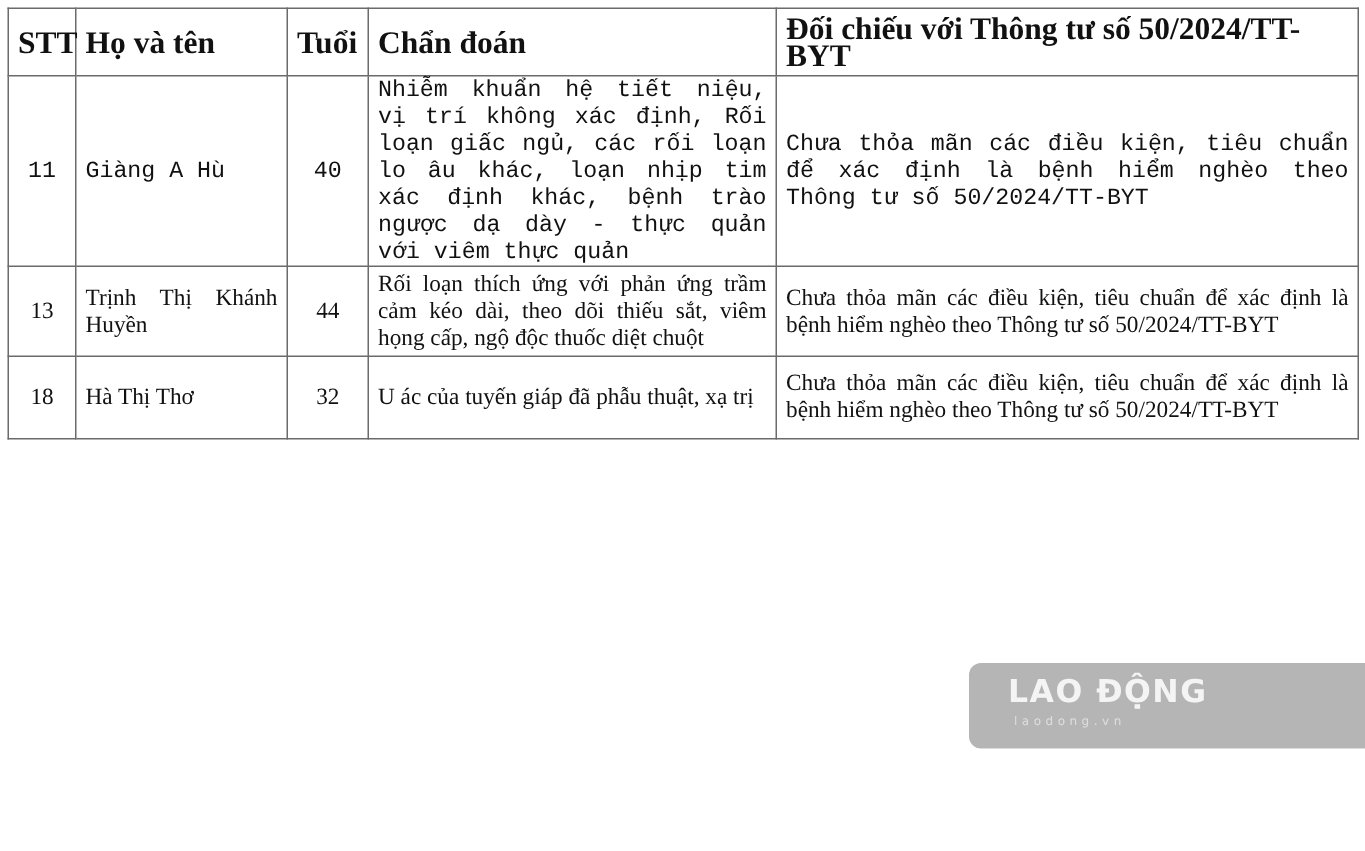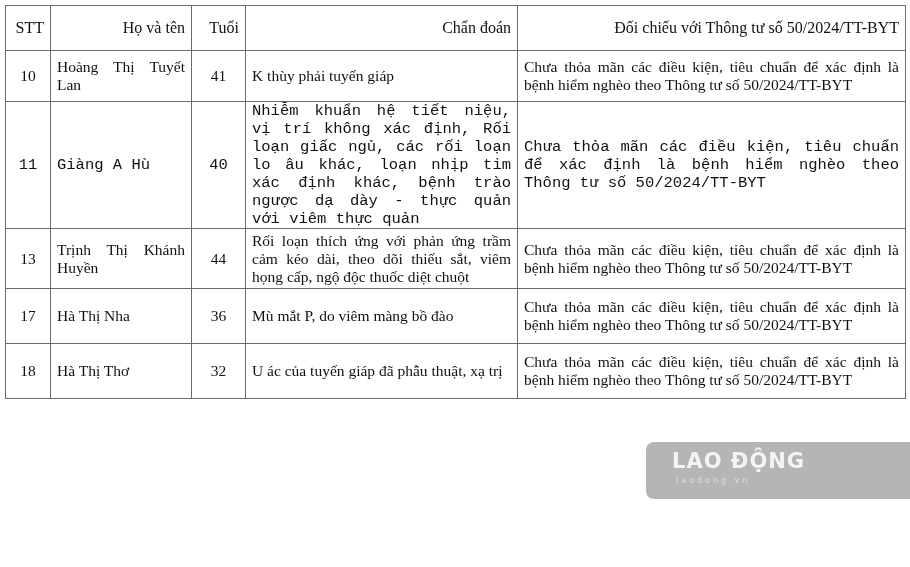--- a/index.html
+++ b/index.html
@@ -24,24 +24,24 @@
       width: 900px;
     }
     table.doc-table td, table.doc-table th {
       border: 1px solid #6b6b6b;
       font-size: 15.5px;
       line-height: 18px;
       vertical-align: middle;
       padding: 0 6px;
     }
     table.doc-table th {
-      font-weight: normal;
-      text-align: right;
+      font-weight: bold;
+      text-align: left;
       height: 44px;
-      font-size: 16px;
+      font-size: 21px;
     }
     col.c-stt { width: 45px; }
     col.c-name { width: 141px; }
     col.c-age { width: 54px; }
     col.c-diag { width: 272px; }
     col.c-cmp { width: 388px; }
     td.stt, td.age { text-align: center; }
     td.name, td.diag, td.cmp { text-align: justify; text-align-last: left; }
     td.name.justify-first { text-align: justify; }
     tr.r10 td { height: 50px; }
@@ -98,46 +98,32 @@
   <thead>
     <tr>
       <th>STT</th>
       <th>Họ và tên</th>
       <th>Tuổi</th>
       <th>Chẩn đoán</th>
       <th>Đối chiếu với Thông tư số 50/2024/TT-BYT</th>
     </tr>
   </thead>
   <tbody>
-    <tr class="r10">
-      <td class="stt">10</td>
-      <td class="name justify-first">Hoàng Thị Tuyết Lan</td>
-      <td class="age">41</td>
-      <td class="diag">K thùy phải tuyến giáp</td>
-      <td class="cmp">Chưa thỏa mãn các điều kiện, tiêu chuẩn để xác định là bệnh hiểm nghèo theo Thông tư số 50/2024/TT-BYT</td>
-    </tr>
     <tr class="r11">
       <td class="stt">11</td>
       <td class="name">Giàng A Hù</td>
       <td class="age">40</td>
       <td class="diag">Nhiễm khuẩn hệ tiết niệu, vị trí không xác định, Rối loạn giấc ngủ, các rối loạn lo âu khác, loạn nhịp tim xác định khác, bệnh trào ngược dạ dày - thực quản với viêm thực quản</td>
       <td class="cmp">Chưa thỏa mãn các điều kiện, tiêu chuẩn để xác định là bệnh hiểm nghèo theo Thông tư số 50/2024/TT-BYT</td>
     </tr>
     <tr class="r13">
       <td class="stt">13</td>
       <td class="name justify-first">Trịnh Thị Khánh Huyền</td>
       <td class="age">44</td>
       <td class="diag">Rối loạn thích ứng với phản ứng trầm cảm kéo dài, theo dõi thiếu sắt, viêm họng cấp, ngộ độc thuốc diệt chuột</td>
-      <td class="cmp">Chưa thỏa mãn các điều kiện, tiêu chuẩn để xác định là bệnh hiểm nghèo theo Thông tư số 50/2024/TT-BYT</td>
-    </tr>
-    <tr class="r17">
-      <td class="stt">17</td>
-      <td class="name">Hà Thị Nha</td>
-      <td class="age">36</td>
-      <td class="diag">Mù mắt P, do viêm màng bồ đào</td>
       <td class="cmp">Chưa thỏa mãn các điều kiện, tiêu chuẩn để xác định là bệnh hiểm nghèo theo Thông tư số 50/2024/TT-BYT</td>
     </tr>
     <tr class="r18">
       <td class="stt">18</td>
       <td class="name">Hà Thị Thơ</td>
       <td class="age">32</td>
       <td class="diag">U ác của tuyến giáp đã phẫu thuật, xạ trị</td>
       <td class="cmp">Chưa thỏa mãn các điều kiện, tiêu chuẩn để xác định là bệnh hiểm nghèo theo Thông tư số 50/2024/TT-BYT</td>
     </tr>
   </tbody>

